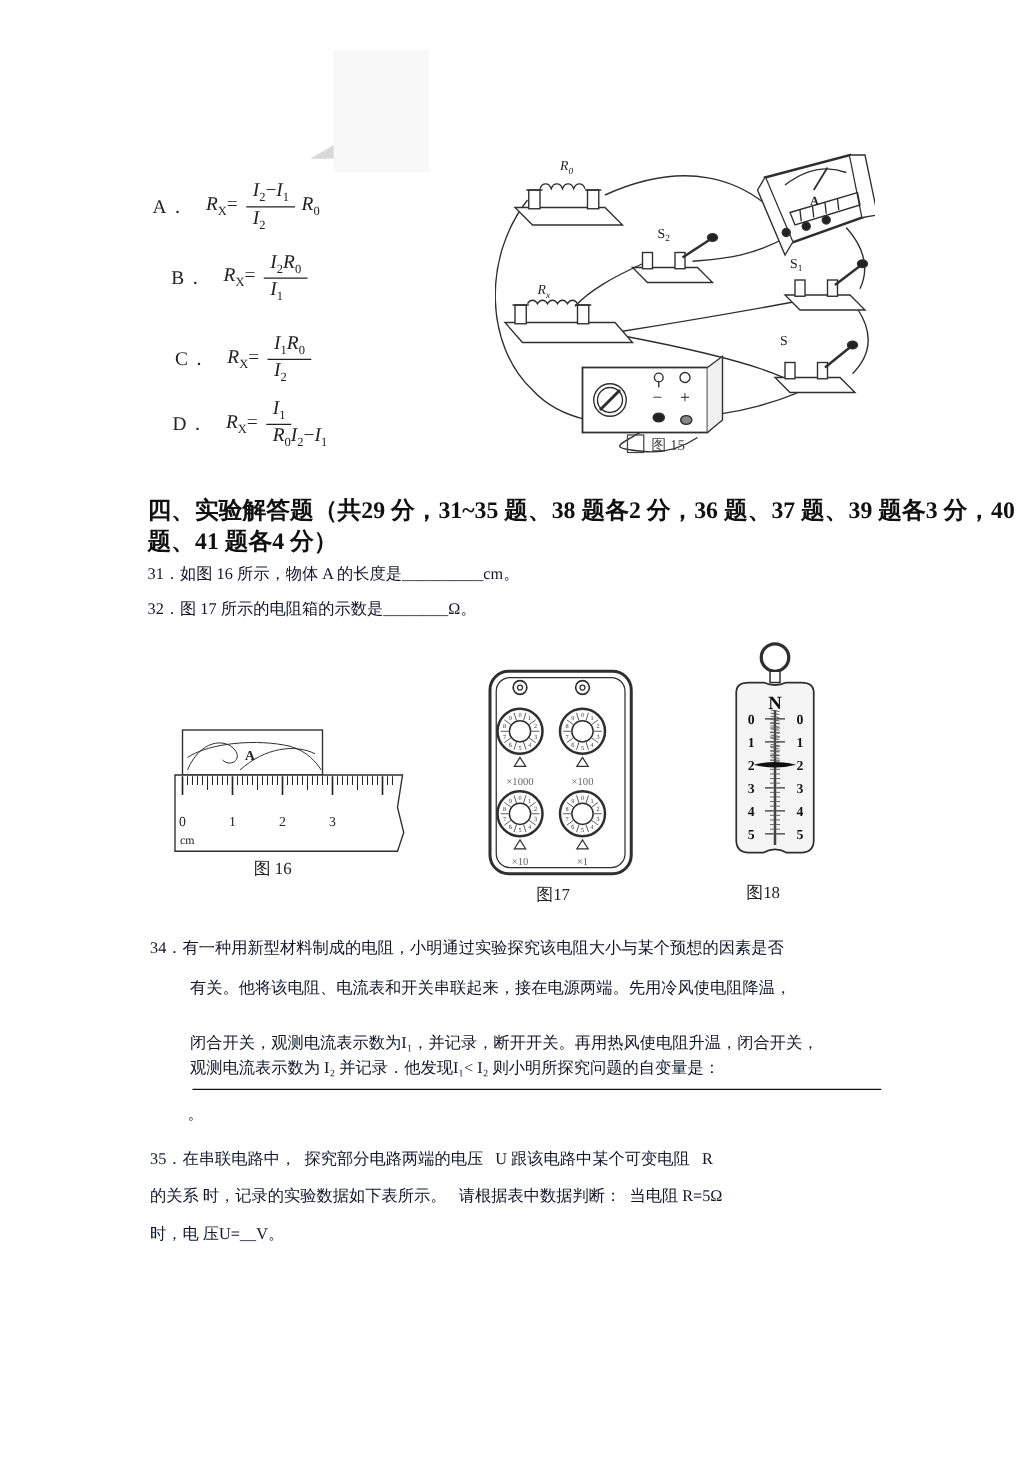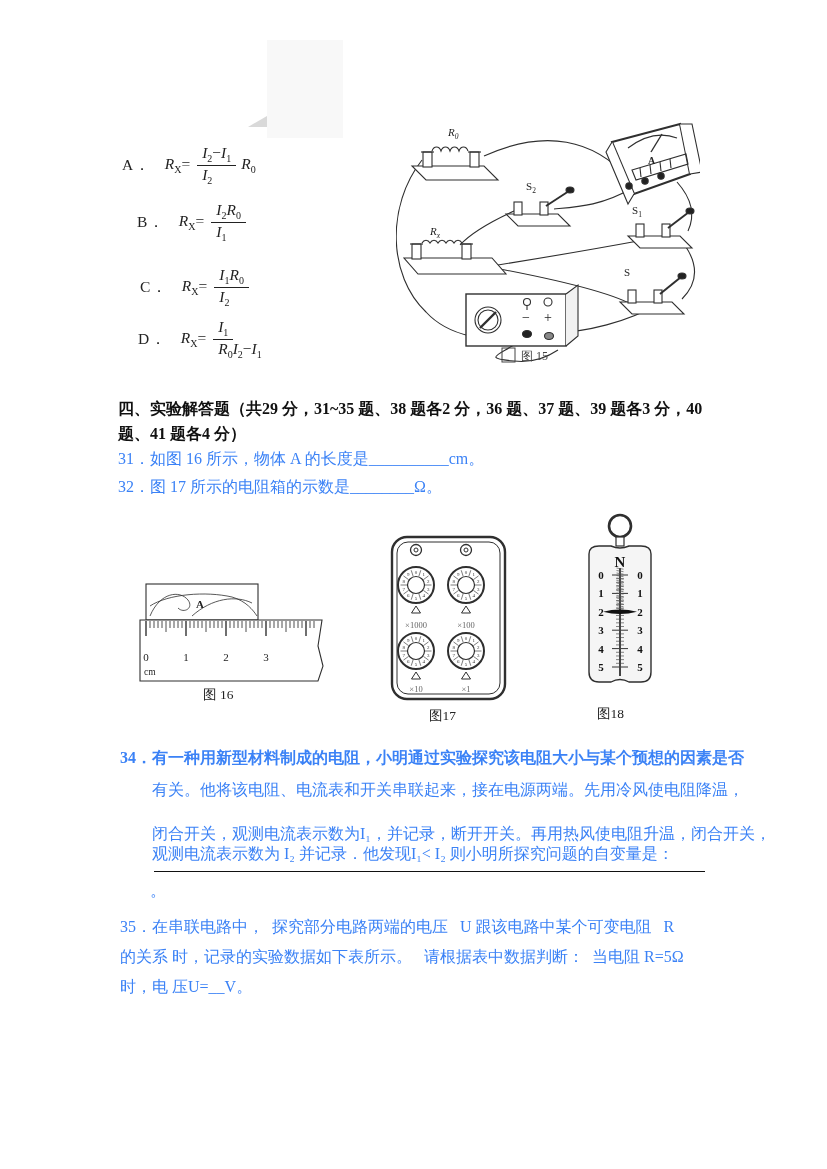--- a/index.html
+++ b/index.html
@@ -1,20 +1,20 @@
 <!DOCTYPE html>
 <html><head>
 <meta charset="utf-8">
 <style>
   html,body{margin:0;padding:0;background:#ffffff;}
   .page{position:relative;width:827px;height:1169px;background:#ffffff;overflow:hidden;
         font-family:"Liberation Serif","DejaVu Serif",serif;color:#1d1d1d;}
   .abs{position:absolute;}
-  .tline{white-space:pre;font-size:16px;line-height:30px;color:#3b82f6;}
-  .heading{font-weight:bold;font-size:16px;line-height:25px;white-space:pre;color:#111;}
+  .tline{white-space:pre;font-size:13px;line-height:30px;color:#0f172a;}
+  .heading{font-weight:bold;font-size:19px;line-height:25px;white-space:pre;color:#111;}
   .option{position:absolute;display:flex;align-items:center;font-size:15.5px;color:#222;}
   .option .olabel{margin-right:14px;letter-spacing:1px;}
   .frac{display:inline-flex;flex-direction:column;align-items:flex-start;margin:0 5px;line-height:1.15;}
   .frac .num{padding:0 5px;border-bottom:1.4px solid #222;}
   .frac .den{padding:0 5px;}
   .fml sub{font-size:10px;}
   .fi{font-style:italic;}
   .lhs{margin-right:2px;}
   .caption{font-size:13.5px;color:#222;}
   .scanblock{background:#f8f8f8;}
@@ -439,21 +439,21 @@
         <line x1="41.5" y1="88" x2="48.5" y2="89.2" stroke="#555" stroke-width="0.7"></line>
         <line x1="41.5" y1="90.5" x2="48.5" y2="91.7" stroke="#555" stroke-width="0.7"></line>
         <line x1="41.5" y1="93" x2="48.5" y2="94.2" stroke="#555" stroke-width="0.7"></line>
         <line x1="41.5" y1="95.5" x2="48.5" y2="96.7" stroke="#555" stroke-width="0.7"></line>
         <line x1="41.5" y1="98" x2="48.5" y2="99.2" stroke="#555" stroke-width="0.7"></line>
         <path d="M28,101.8 Q45,97.3 62,101.8 Q45,106.3 28,101.8 Z" fill="#111"></path>
       </g>
   </svg>
   <div class="abs caption" style="left:597px;top:705px;">图18</div>
 
-  <div class="abs tline" style="left:120px;top:743px;font-weight:bold;">34．有一种用新型材料制成的电阻，小明通过实验探究该电阻大小与某个预想的因素是否</div>
+  <div class="abs tline" style="left:120px;top:743px;">34．有一种用新型材料制成的电阻，小明通过实验探究该电阻大小与某个预想的因素是否</div>
   <div class="abs tline" style="left:152px;top:775px;">有关。他将该电阻、电流表和开关串联起来，接在电源两端。先用冷风使电阻降温，</div>
   <div class="abs tline" style="left:152px;top:807px;margin-top:12px;">闭合开关，观测电流表示数为I₁，并记录，断开开关。再用热风使电阻升温，闭合开关，</div>
   <div class="abs tline" style="left:152px;top:839px;">观测电流表示数为 I₂ 并记录．他发现I₁&lt; I₂ 则小明所探究问题的自变量是：</div>
   <div class="abs blankline" style="left:154px;top:871px;width:551px;"></div>
   <div class="abs tline" style="left:150px;top:876px;">。</div>
 
   <div class="abs tline" style="left:120px;top:912px;">35．在串联电路中，  探究部分电路两端的电压   U 跟该电路中某个可变电阻   R</div>
   <div class="abs tline" style="left:120px;top:942px;">的关系 时，记录的实验数据如下表所示。   请根据表中数据判断：  当电阻 R=5Ω</div>
   <div class="abs tline" style="left:120px;top:972px;">时，电 压U=__V。</div>
 

